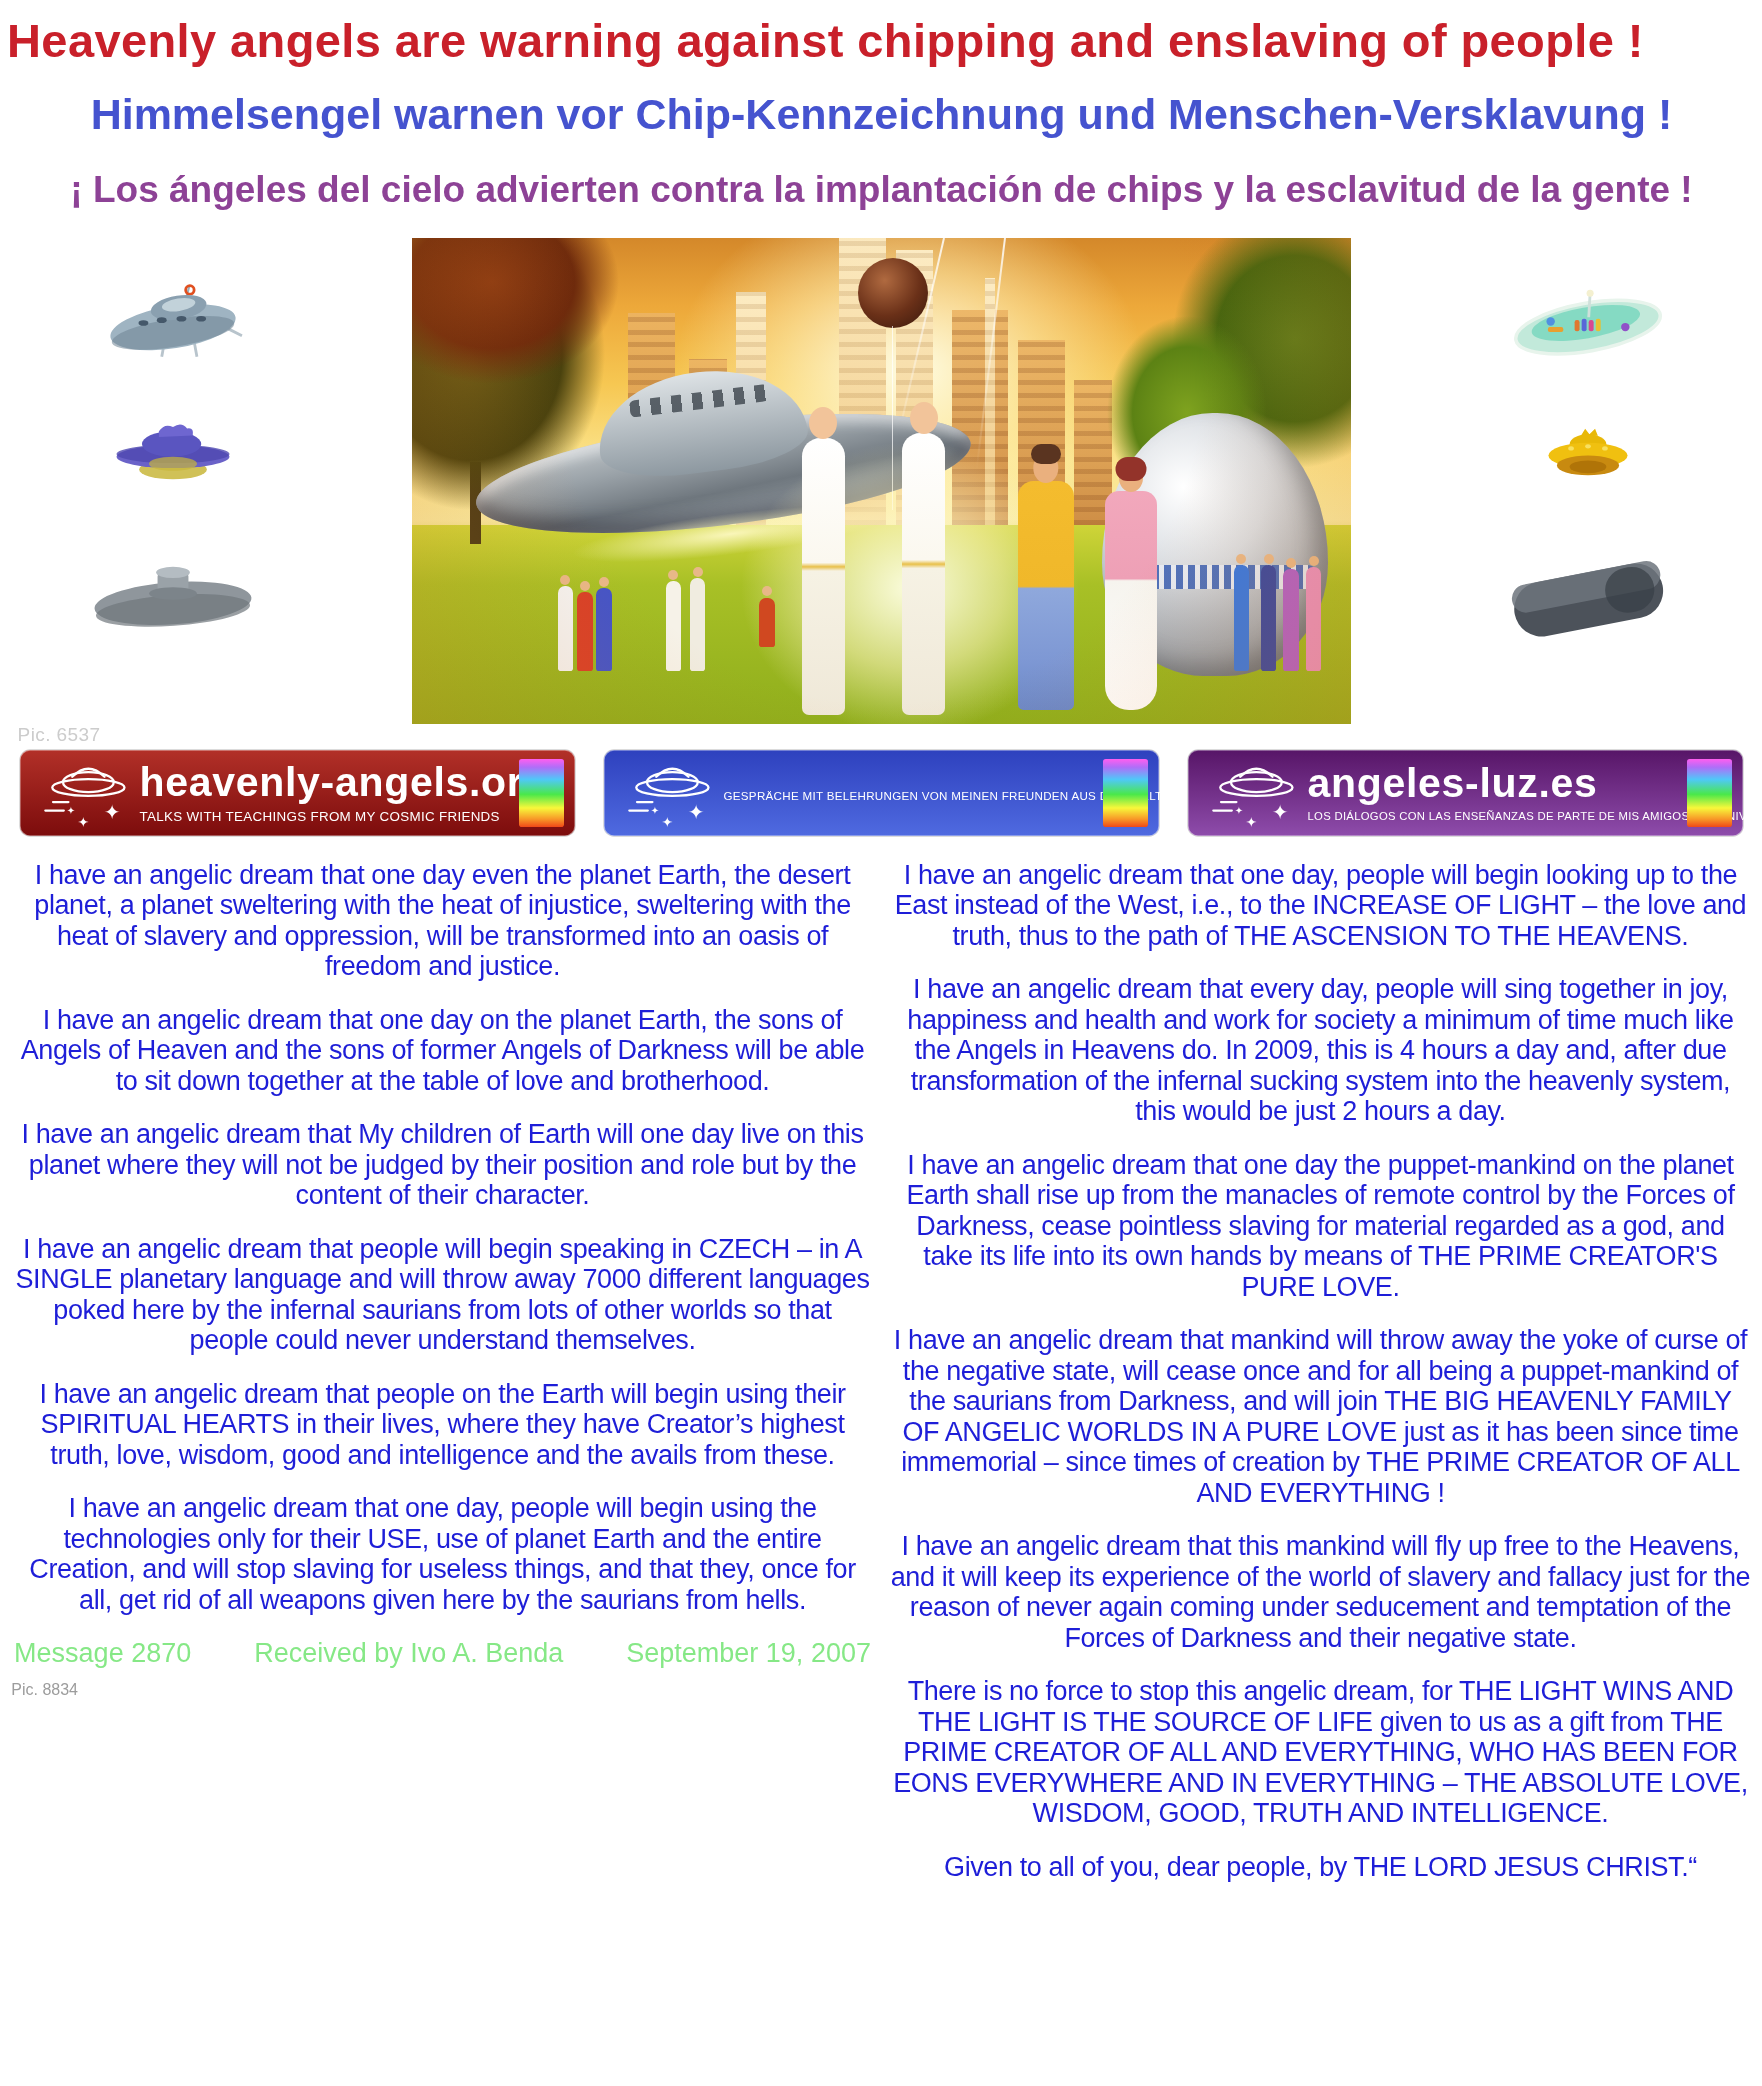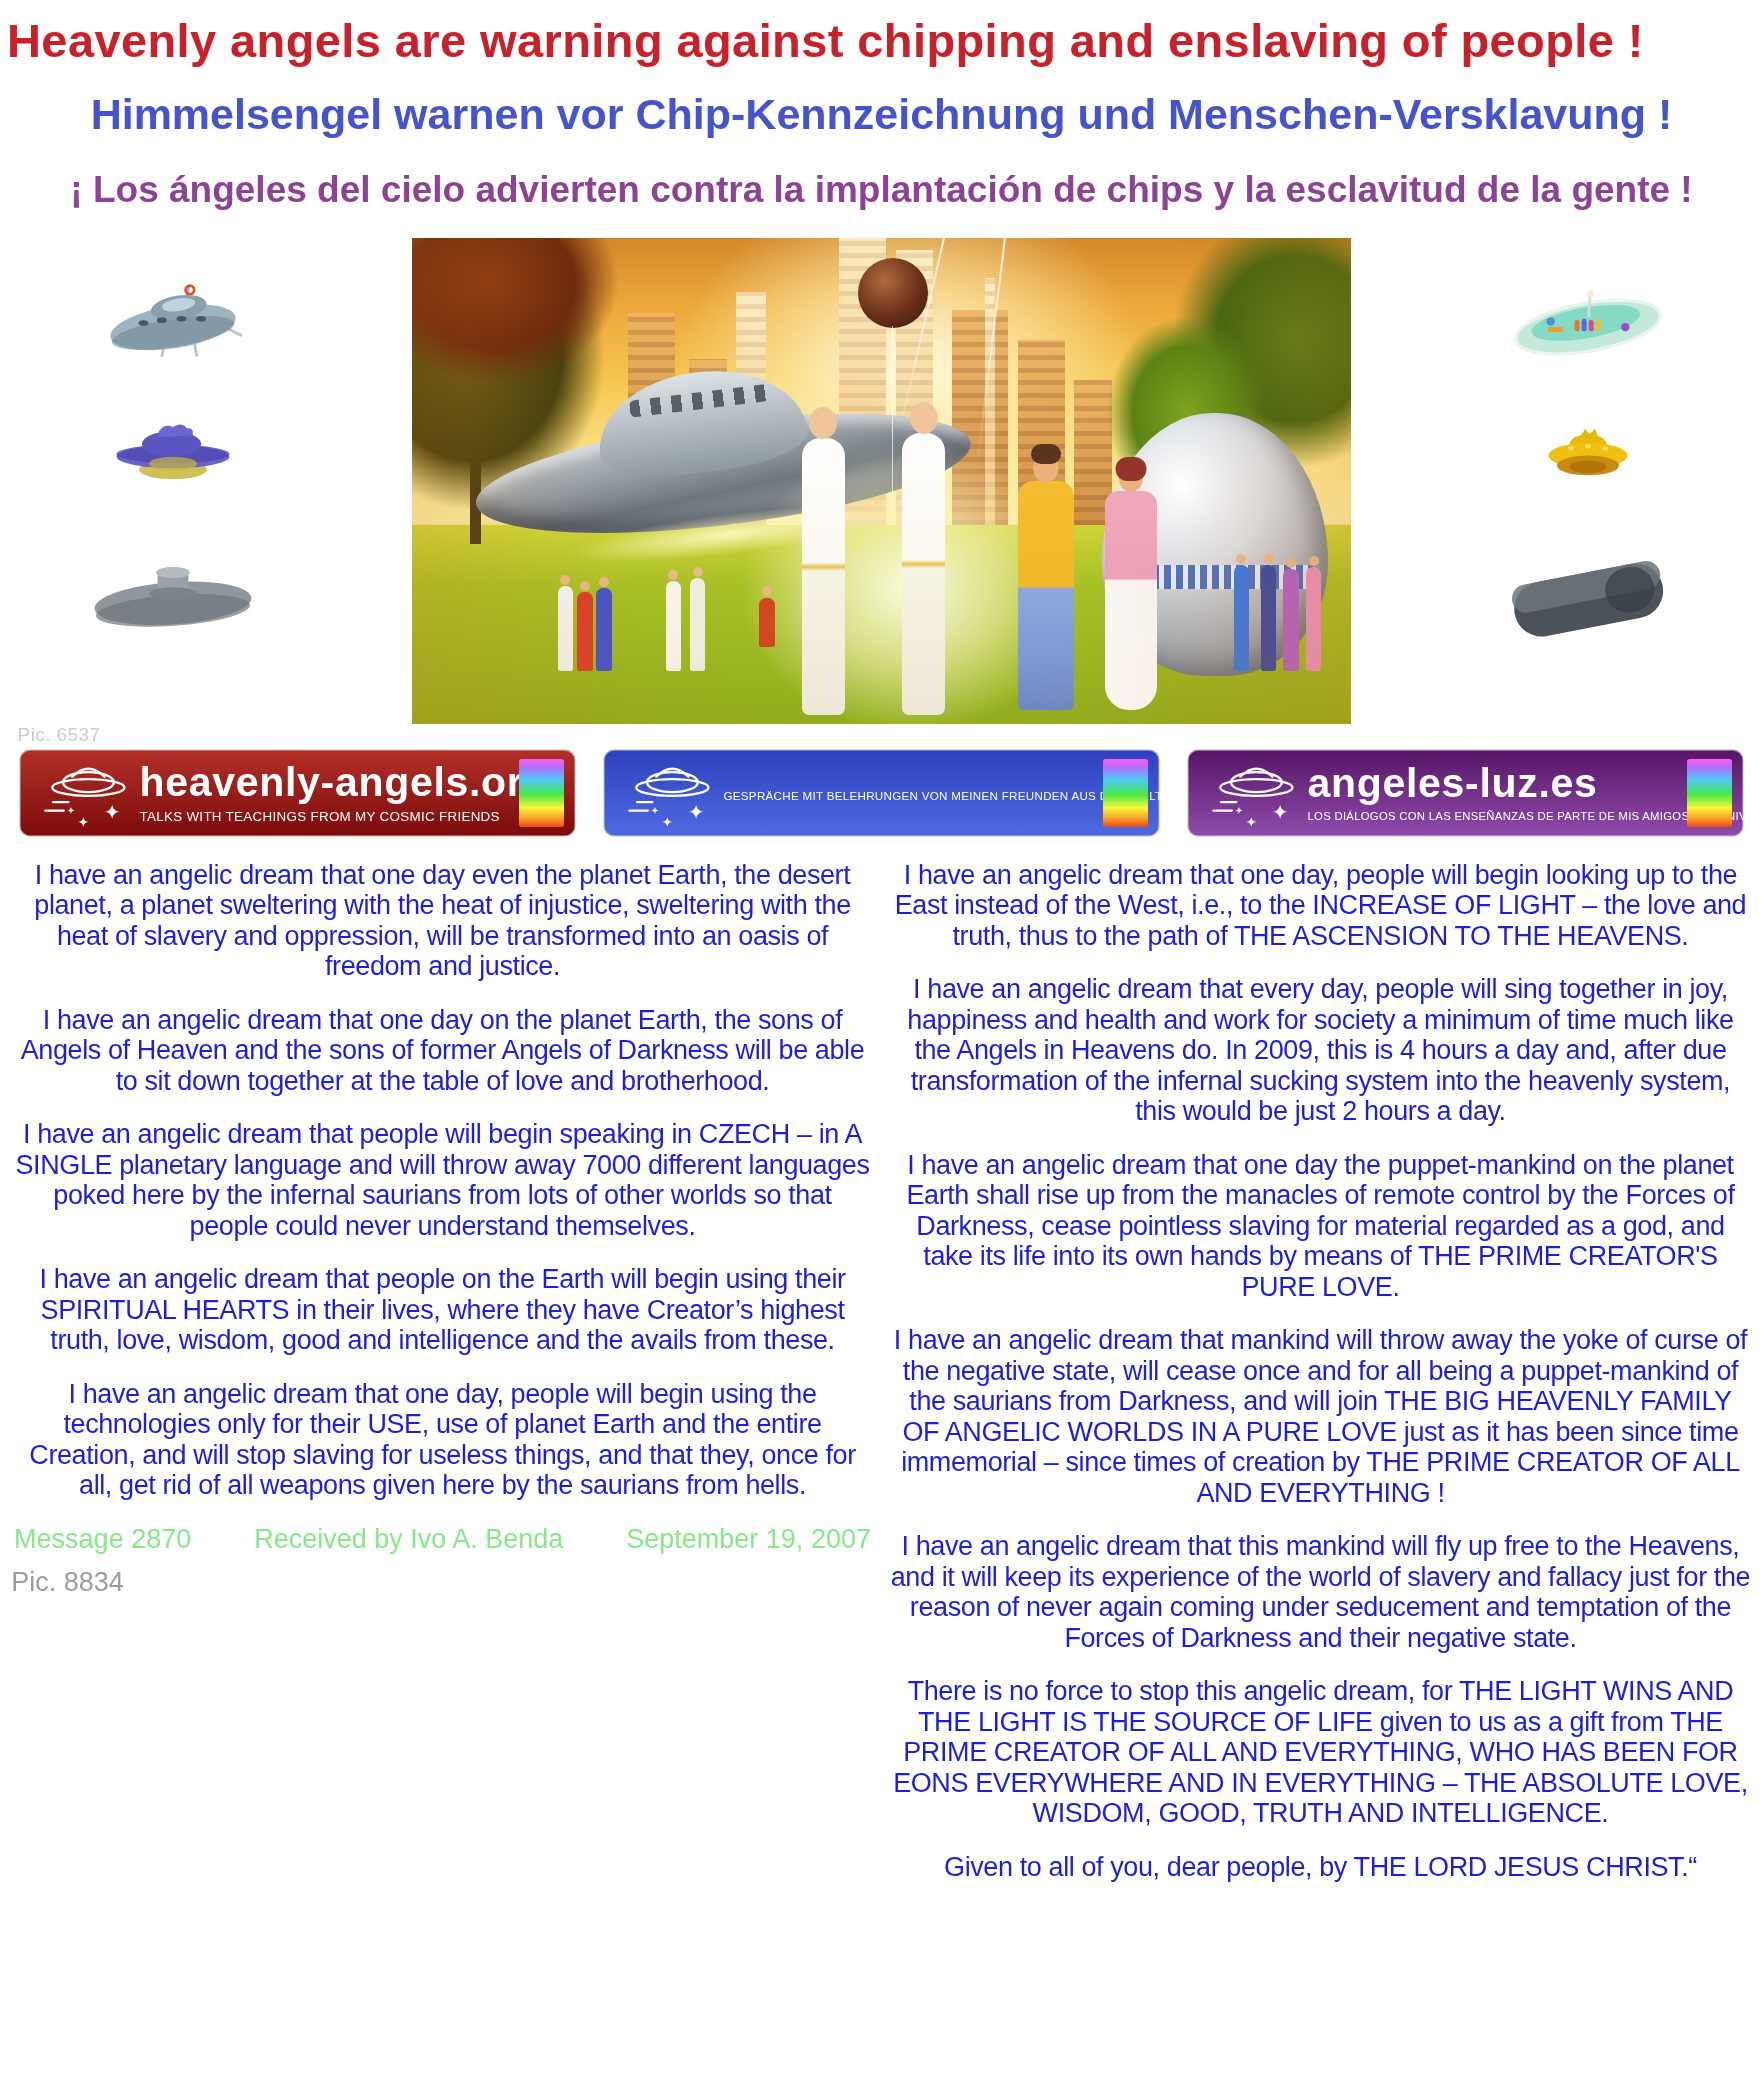--- a/index.html
+++ b/index.html
@@ -89,21 +89,21 @@
   .p5{left:29.6%;height:93px;background:#f0ece0}
   .p6{left:37%;height:49px;background:#d04820;bottom:16%}
   .p7{left:87.5%;height:106px;background:#3878e0}
   .p8{left:90.4%;height:106px;background:#3848a0}
   .p9{left:92.8%;height:102px;background:#b060c8}
   .p10{left:95.2%;height:104px;background:#e890c0}
   .tint{inset:0;background:radial-gradient(circle at 50% 30%,rgba(255,200,80,0) 55%,rgba(220,120,30,.25) 100%);pointer-events:none}
 
   
   .pic-top{margin:0 0 0 17.6px;height:24px;font-size:19px;color:var(--c-pic_gray_top);letter-spacing:0.4px}
-  .pic-bottom{color:var(--c-pic_gray_bottom);font-size:27px;text-align:left;margin-top:12.7px;letter-spacing:0}
+  .pic-bottom{color:var(--c-pic_gray_bottom);font-size:16px;text-align:left;margin-top:12.7px;letter-spacing:0}
 
   
   .banners{display:flex;justify-content:space-between;padding:0 20px;margin-top:1.4px}
   .banner{width:555px;height:86px;border-radius:10px;display:flex;align-items:center;padding:0 11.3px;box-sizing:border-box;
     text-decoration:none;box-shadow:0 0 0 0.7px #cfcfcf,inset 0 0 0 0.7px rgba(255,255,255,.45)}
   .bb1{background:linear-gradient(180deg,var(--c-banner1_top),var(--c-banner1_bottom))}
   .bb2{background:linear-gradient(180deg,var(--c-banner2_top),var(--c-banner2_bottom))}
   .bb3{background:linear-gradient(180deg,var(--c-banner3_top),var(--c-banner3_bottom))}
   .logo{width:104px;height:73px;flex:0 0 auto}
   .btxt{flex:1;display:flex;flex-direction:column;align-items:flex-start;color:#fff;min-width:0;margin-left:4.2px}
@@ -301,20 +301,21 @@
       <span class="tagline">LOS DIÁLOGOS CON LAS ENSEÑANZAS DE PARTE DE MIS AMIGOS DEL UNIVERSO</span>
     </span>
     <span class="rainbow"></span>
   </a>
 </div>
 
 <div class="columns">
   <div class="col">
     <p>I have an angelic dream that one day even the planet Earth, the desert planet, a planet sweltering with the heat of injustice, sweltering with the heat of slavery and oppression, will be transformed into an oasis of freedom and justice.</p>
     <p>I have an angelic dream that one day on the planet Earth, the sons of Angels of Heaven and the sons of former Angels of Darkness will be able to sit down together at the table of love and brotherhood.</p>
+    <p>I have an angelic dream that My children of Earth will one day live on this planet where they will not be judged by their position and role but by the content of their character.</p>
     <p>I have an angelic dream that people will begin speaking in CZECH – in A SINGLE planetary language and will throw away 7000 different languages poked here by the infernal saurians from lots of other worlds so that people could never understand themselves.</p>
     <p>I have an angelic dream that people on the Earth will begin using their SPIRITUAL HEARTS in their lives, where they have Creator’s highest truth, love, wisdom, good and intelligence and the avails from these.</p>
     <p>I have an angelic dream that one day, people will begin using the technologies only for their USE, use of planet Earth and the entire Creation, and will stop slaving for useless things, and that they, once for all, get rid of all weapons given here by the saurians from hells.</p>
     <div class="meta-row">
       <span>Message 2870</span>
       <span>Received by Ivo A. Benda</span>
       <span>September 19, 2007</span>
     </div>
     <div class="pic-bottom">Pic. 8834</div>
   </div>

